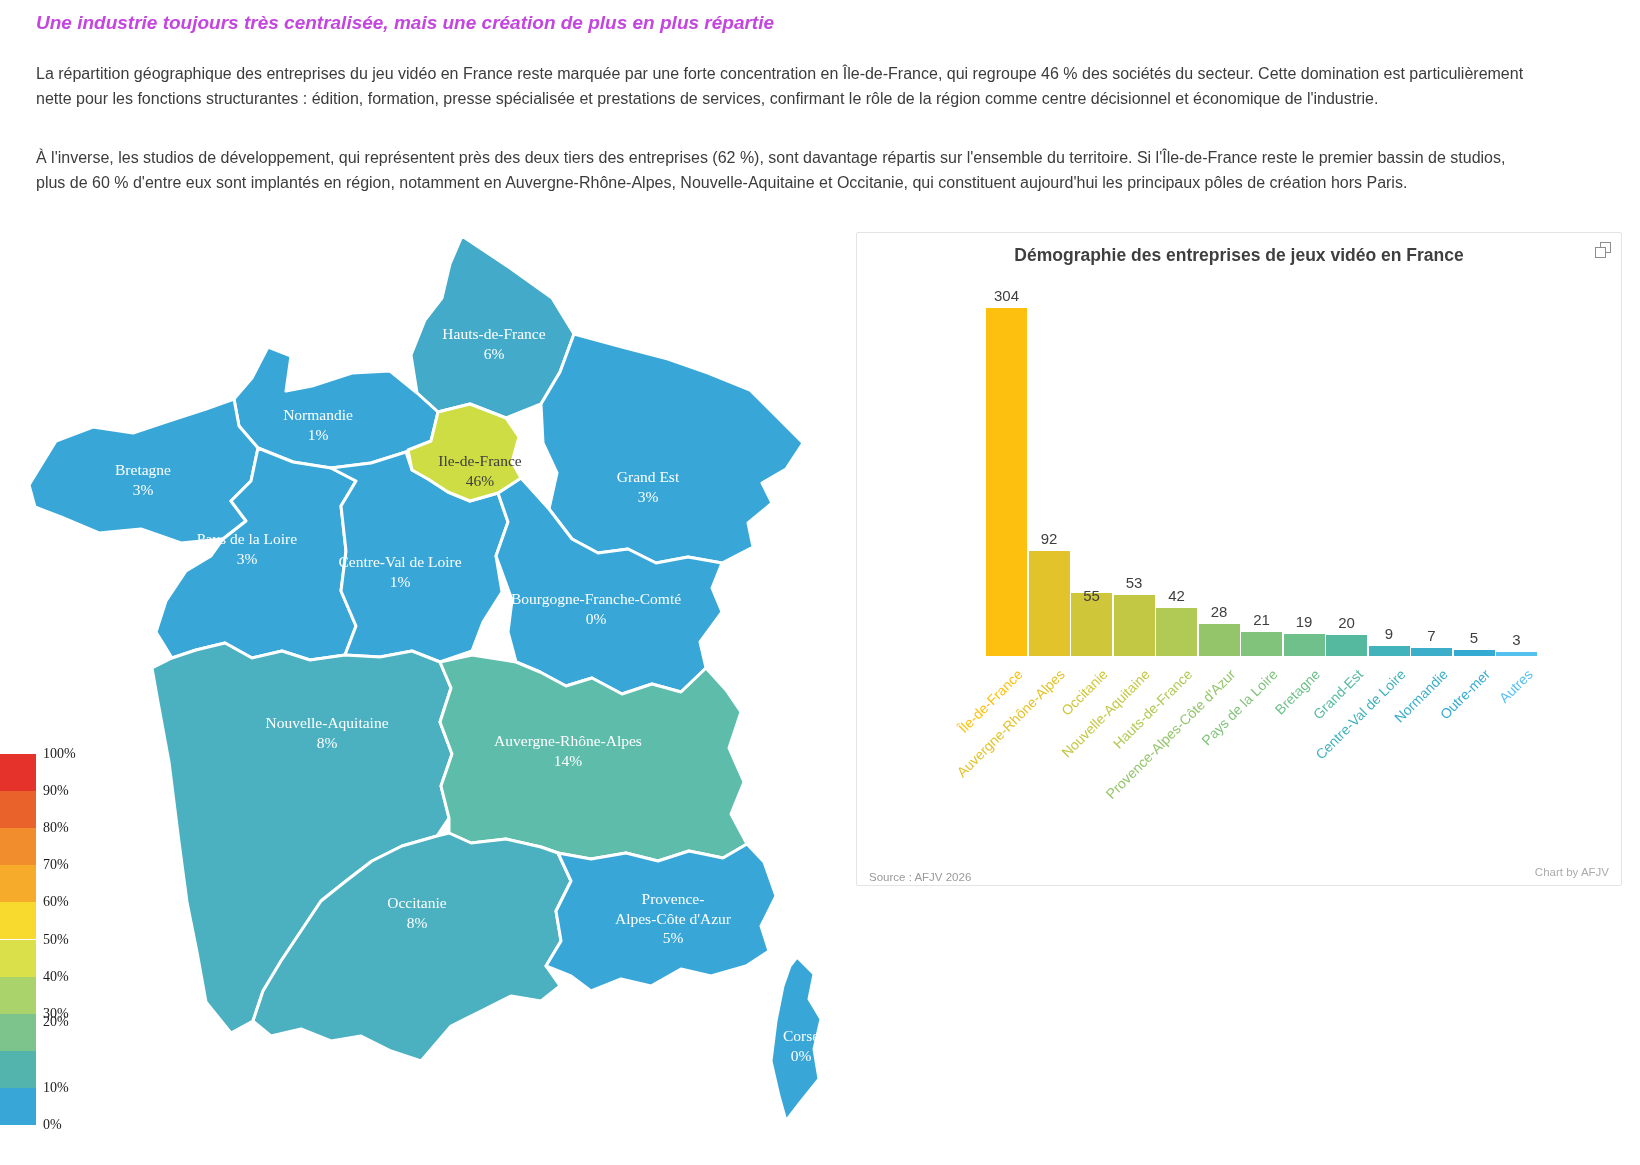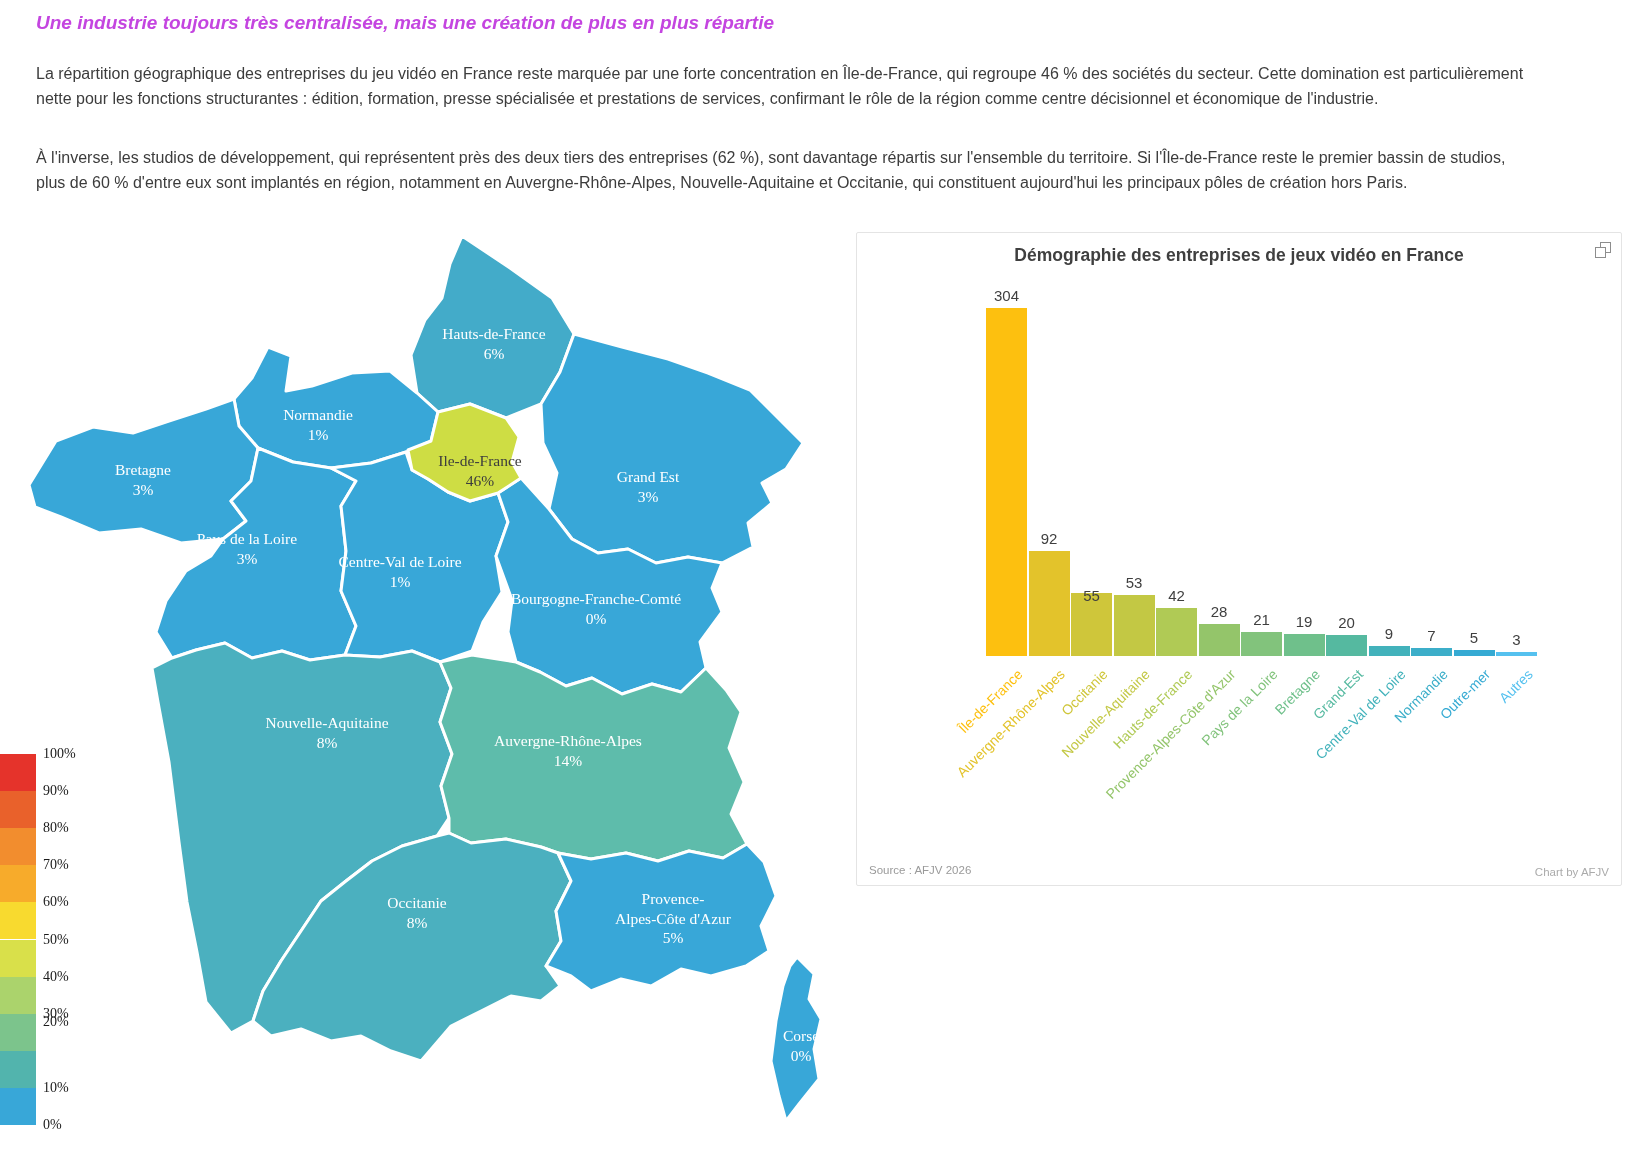--- a/index.html
+++ b/index.html
@@ -52,21 +52,21 @@
   .bar{position:absolute;}
   .bar-value{
     position:absolute;width:60px;text-align:center;
     font-size:15px;color:#3f3f3f;
   }
   .xlabel{
     position:absolute;top:433px;white-space:nowrap;
     transform:rotate(-45deg);transform-origin:100% 0;
     font-size:14px;
   }
-  #source{position:absolute;left:12px;bottom:9px;font-size:11.5px;color:#9a9a9a;}
+  #source{position:absolute;left:12px;bottom:2px;font-size:11.5px;color:#9a9a9a;}
   #credit{position:absolute;right:12px;bottom:7px;font-size:11.5px;color:#ababab;margin-left:18px;}
 </style>
 </head>
 <body>
 
 <div class="headline">Une industrie toujours très centralisée, mais une création de plus en plus répartie</div>
 <p class="para" id="p1">La répartition géographique des entreprises du jeu vidéo en France reste marquée par une forte concentration en Île-de-France, qui regroupe 46 % des sociétés du secteur. Cette domination est particulièrement nette pour les fonctions structurantes : édition, formation, presse spécialisée et prestations de services, confirmant le rôle de la région comme centre décisionnel et économique de l'industrie.</p>
 <p class="para" id="p2">À l'inverse, les studios de développement, qui représentent près des deux tiers des entreprises (62 %), sont davantage répartis sur l'ensemble du territoire. Si l'Île-de-France reste le premier bassin de studios, plus de 60 % d'entre eux sont implantés en région, notamment en Auvergne-Rhône-Alpes, Nouvelle-Aquitaine et Occitanie, qui constituent aujourd'hui les principaux pôles de création hors Paris.</p>
 
 <svg id="france-svg" width="850" height="1165" viewBox="0 0 850 1165" xmlns="http://www.w3.org/2000/svg">

